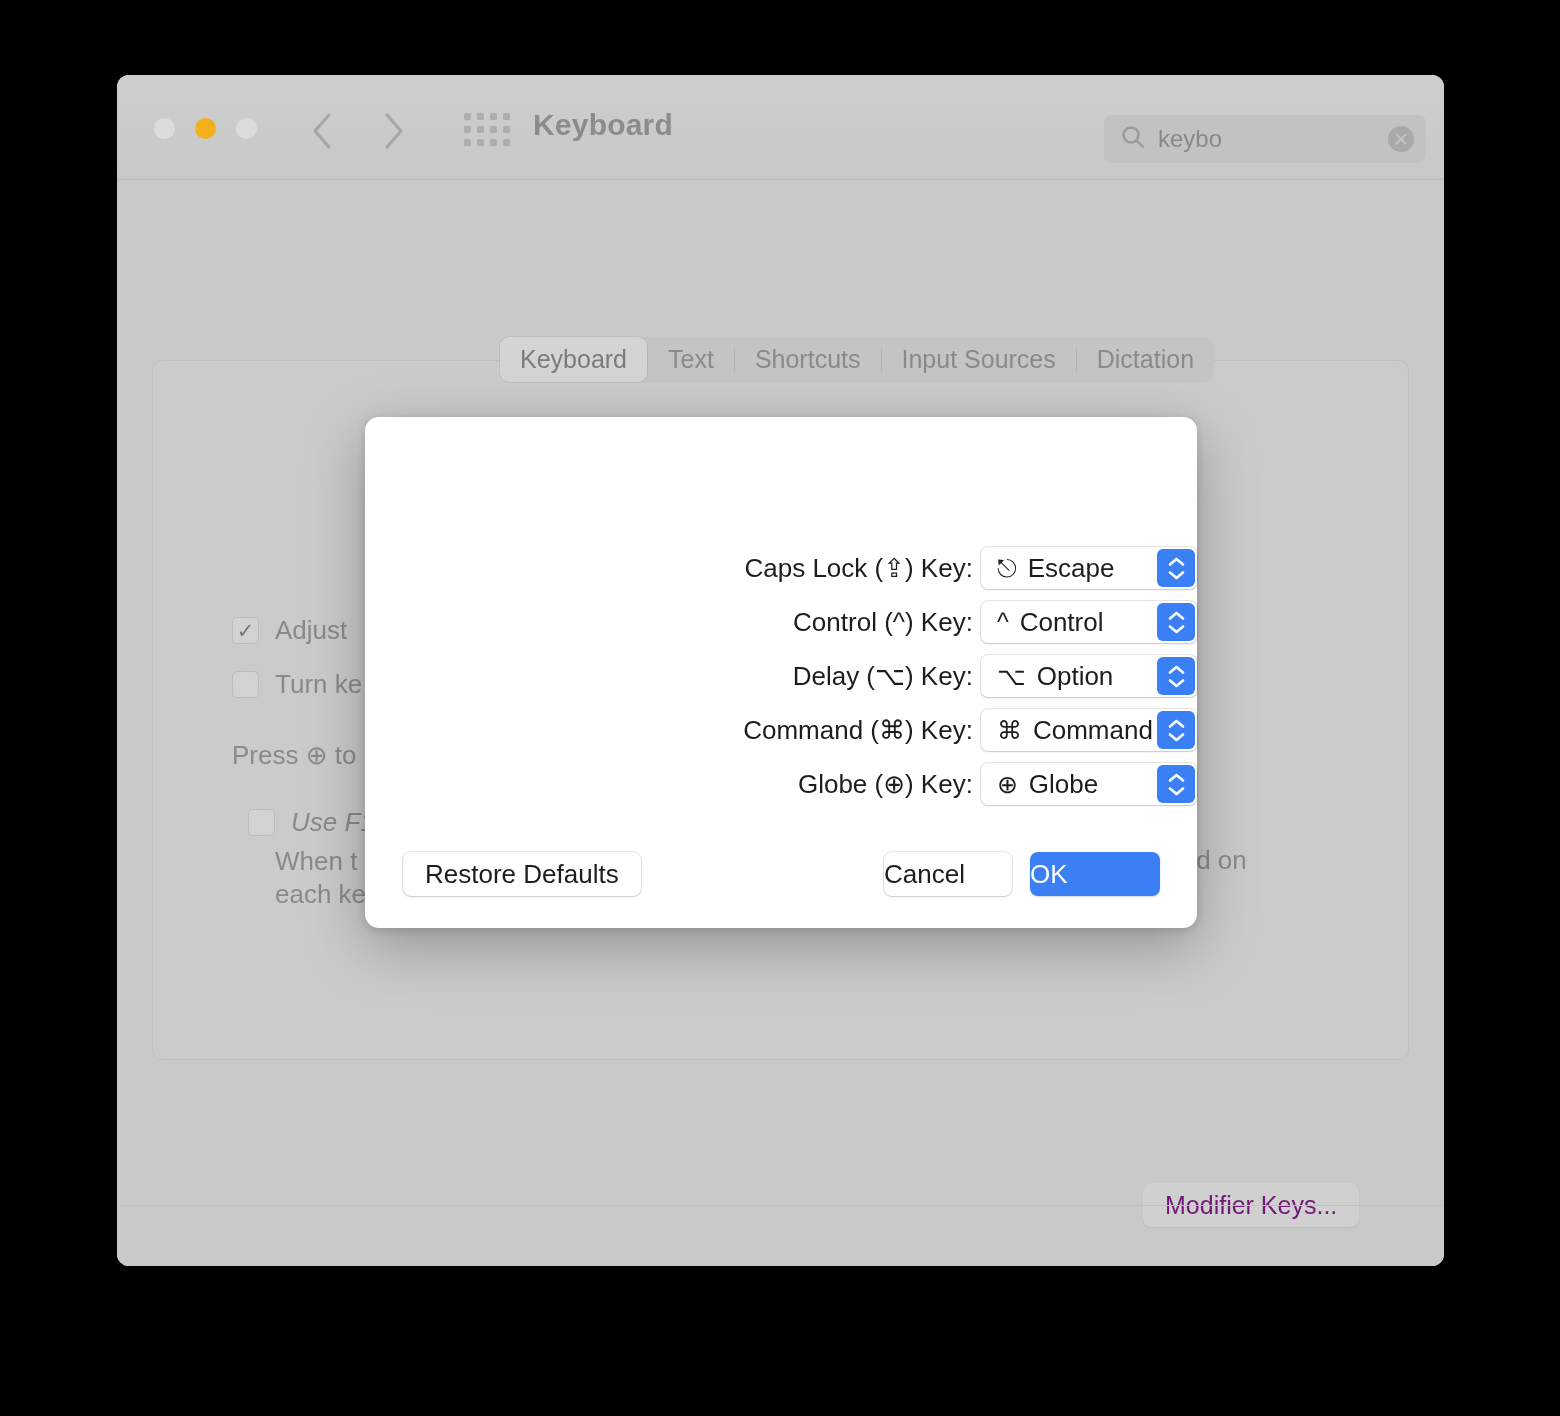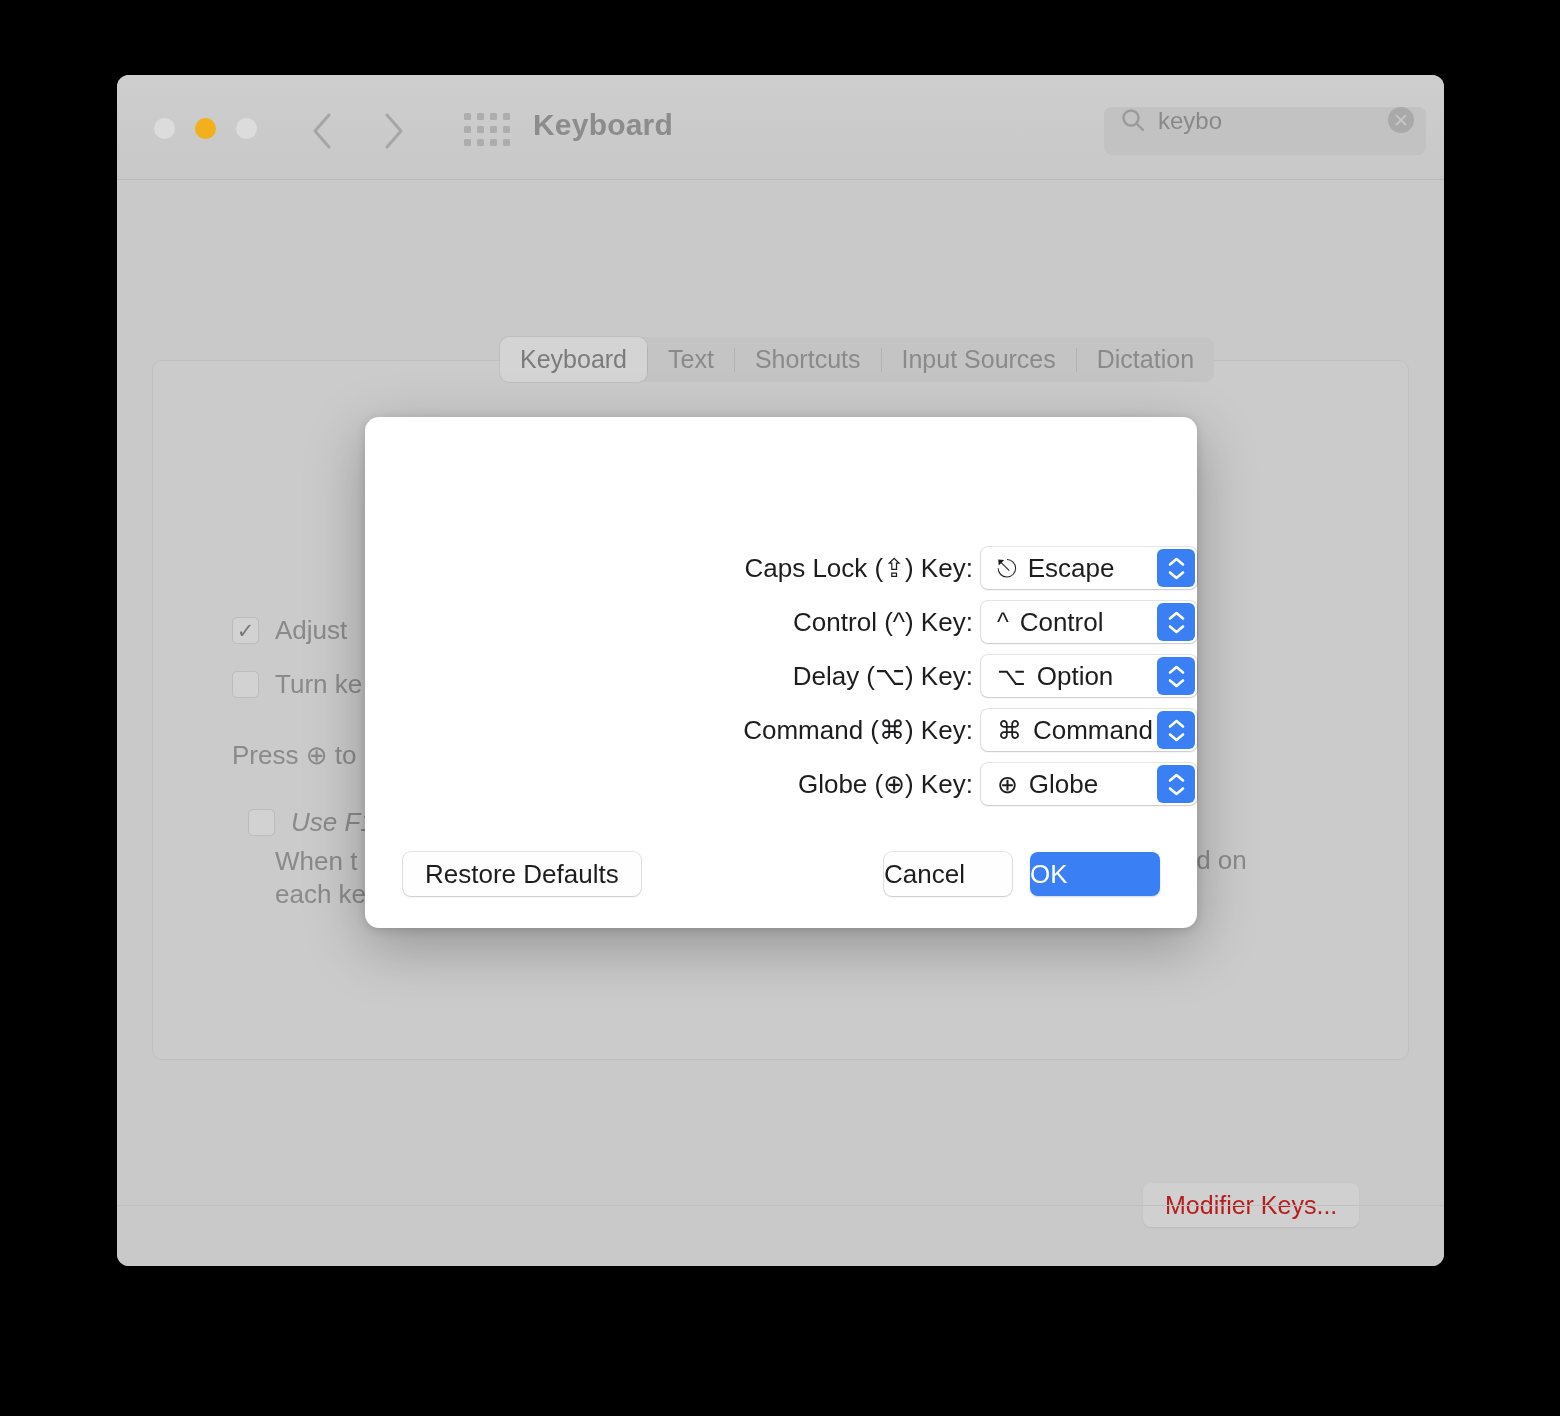--- a/index.html
+++ b/index.html
@@ -82,27 +82,27 @@
     top: 33px;
     font-size: 30px;
     font-weight: bold;
     color: #8c8c8c;
     letter-spacing: 0.2px;
   }
 
   #search-field {
     position: absolute;
     right: 18px;
-    top: 32px;
+    top: 40px;
     width: 322px;
     height: 48px;
     background: #c2c2c2;
     border-radius: 8px;
     display: flex;
-    align-items: flex-start;
+    align-items: center;
     padding: 0 12px 0 16px;
   }
   #search-field .sicon { color: #9b9b9b; flex: 0 0 auto; }
   #search-value {
     flex: 1;
     font-size: 24px;
     color: #898989;
     padding-left: 12px;
   }
   #search-clear {
@@ -256,21 +256,21 @@
   #modifier-keys-button {
     position: absolute;
     left: 1026px;
     top: 1003px;
     padding: 0 22px;
     height: 44px;
     line-height: 44px;
     background: #d0d0d0;
     border-radius: 8px;
     font-size: 25px;
-    color: #b91c1c;
+    color: #701a75;
     box-shadow: 0 1px 2px rgba(0,0,0,0.08);
   }
 
   #bottom-bar {
     position: absolute;
     left: 0; right: 0;
     top: 1025px;
     height: 61px;
     border-top: 1px solid #c0c0c0;
   }

